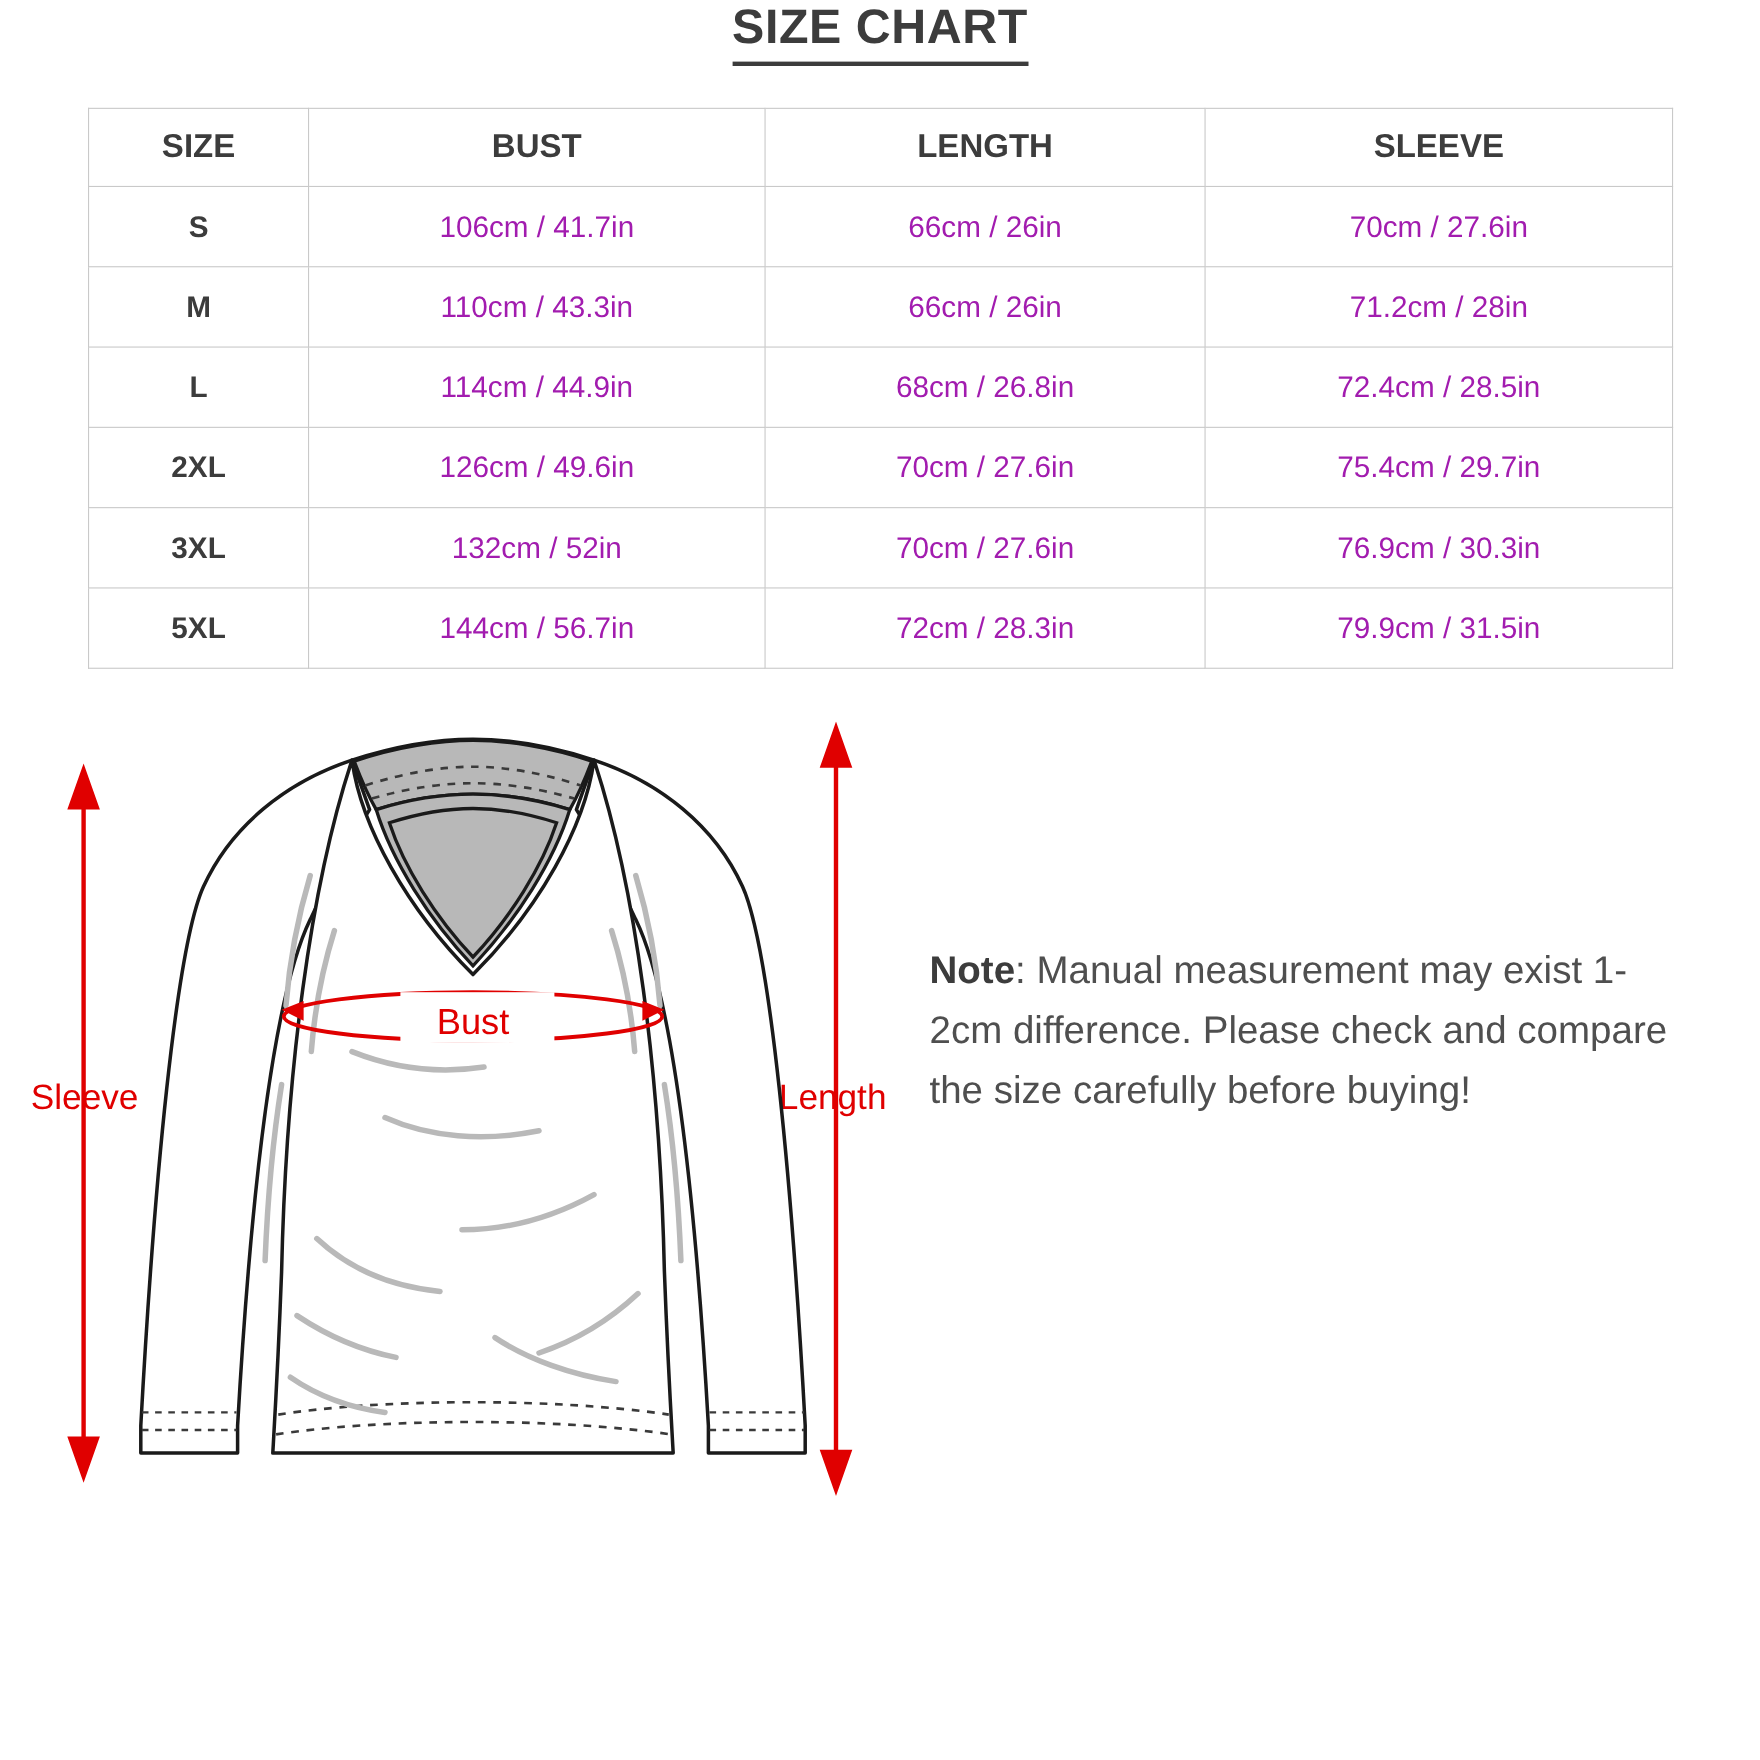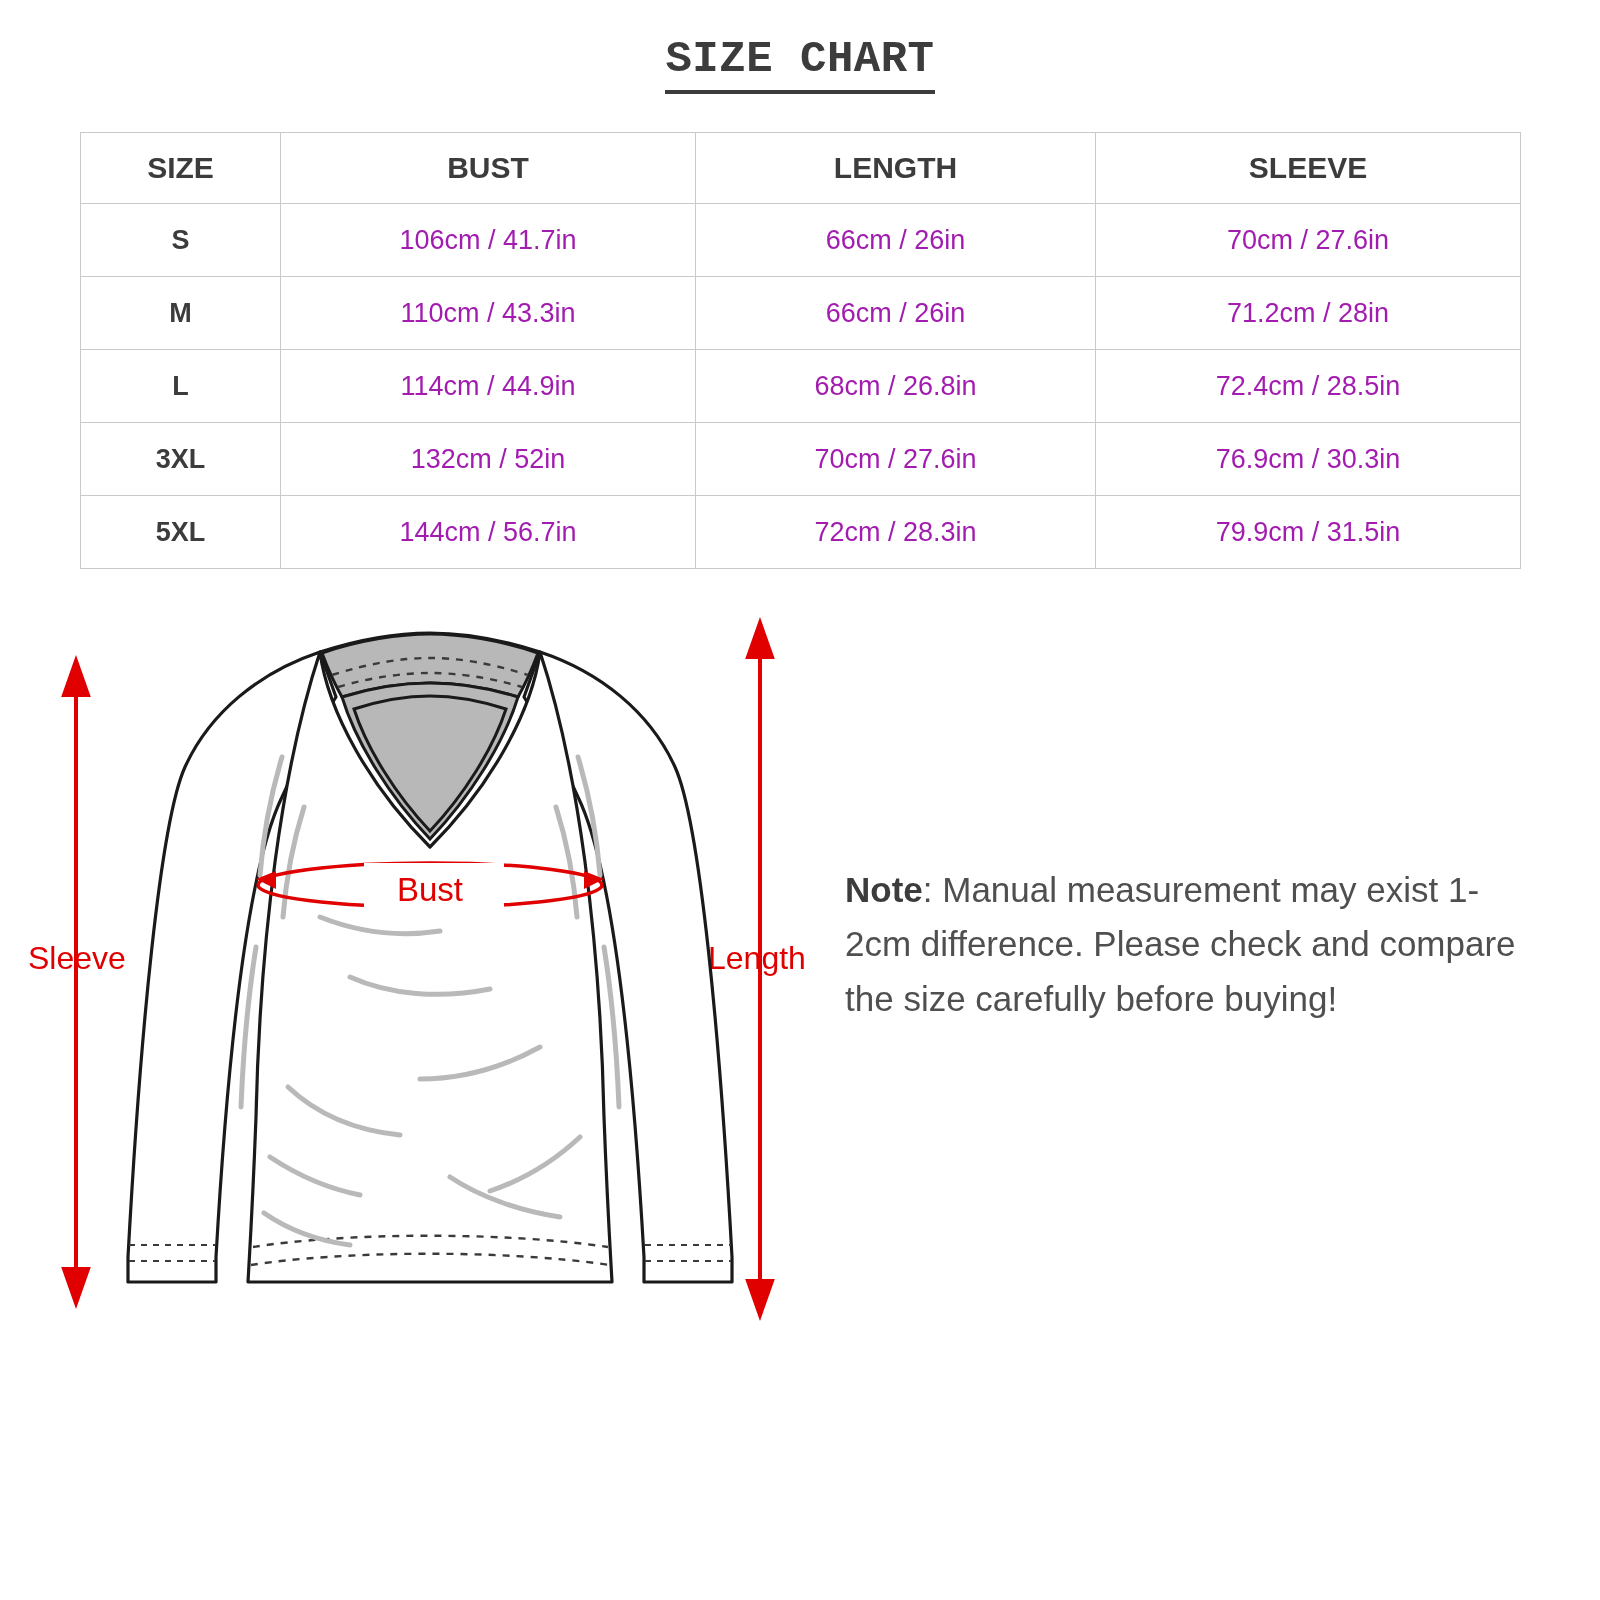--- a/index.html
+++ b/index.html
@@ -12,22 +12,20 @@
     height: 1600px;
     font-family: "Liberation Sans", sans-serif;
     color: #3a3a3a;
     position: relative;
     overflow: hidden;
   }
 
   
   .title-wrap {
     text-align: center;
-    padding-top: 34px;
-    font-family: Liberation Mono, monospace;
   }
   .title {
     display: inline-block;
     font-size: 44px;
     font-weight: bold;
     letter-spacing: 0.5px;
     color: #3c3c3c;
     border-bottom: 4px solid #3c3c3c;
     padding-bottom: 6px;
   }
@@ -83,21 +81,20 @@
 
   
   .note {
     position: absolute;
     left: 845px;
     top: 200px;
     width: 700px;
     font-size: 35px;
     line-height: 1.55;
     color: #4f4f4f;
-    margin-top: 46px;
   }
   .note b {
     color: #3c3c3c;
     font-weight: bold;
   }
   .label-red {
     fill: #e00000;
     font-family: "Liberation Sans", sans-serif;
   }
 </style>
@@ -135,20 +132,26 @@
         <td class="size-col">M</td>
         <td>110cm / 43.3in</td>
         <td>66cm / 26in</td>
         <td>71.2cm / 28in</td>
       </tr>
       <tr>
         <td class="size-col">L</td>
         <td>114cm / 44.9in</td>
         <td>68cm / 26.8in</td>
         <td>72.4cm / 28.5in</td>
+      </tr>
+      <tr>
+        <td class="size-col">2XL</td>
+        <td>126cm / 49.6in</td>
+        <td>70cm / 27.6in</td>
+        <td>75.4cm / 29.7in</td>
       </tr>
       <tr>
         <td class="size-col">3XL</td>
         <td>132cm / 52in</td>
         <td>70cm / 27.6in</td>
         <td>76.9cm / 30.3in</td>
       </tr>
       <tr>
         <td class="size-col">5XL</td>
         <td>144cm / 56.7in</td>

